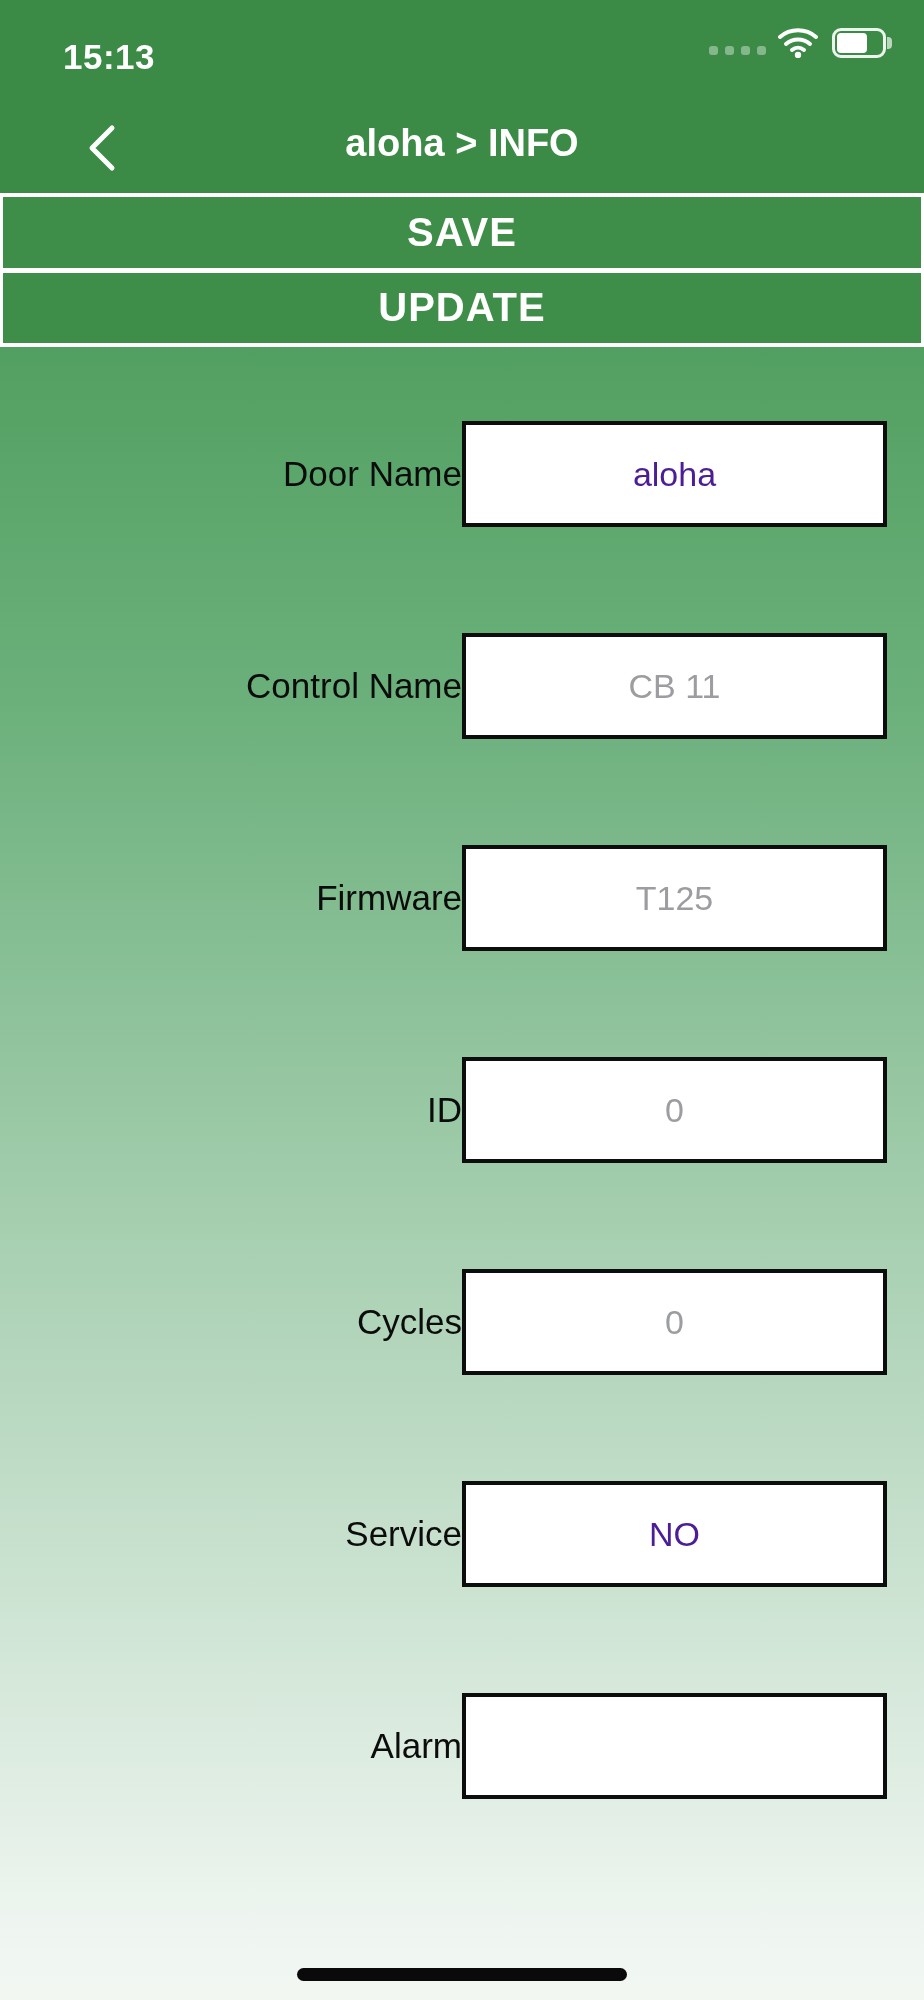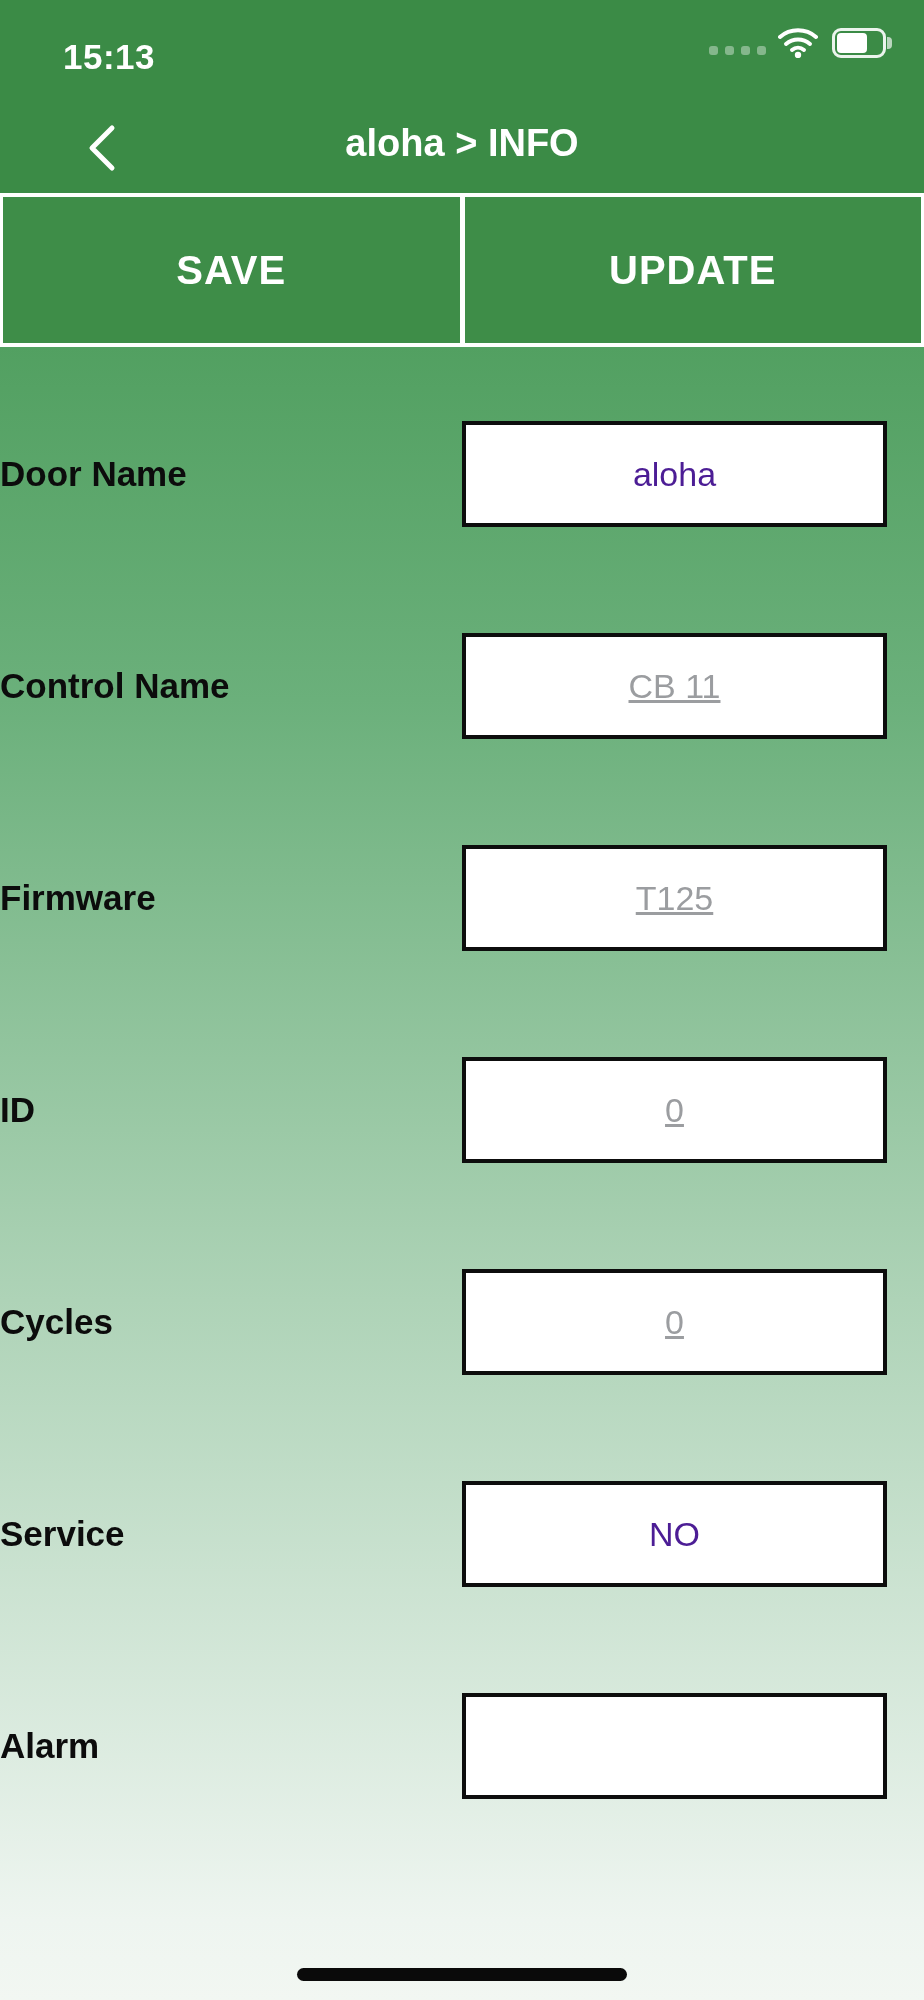--- a/index.html
+++ b/index.html
@@ -68,53 +68,54 @@
     color: #ffffff; font-size: 38px; font-weight: 600;
   }
 
   
   .button-row {
     position: absolute; top: 193px; left: 0;
     width: 924px; height: 154px;
     background: #ffffff;
     display: flex; gap: 5px;
     padding: 4px 3px;
+    flex-direction: column;
   }
   .action-btn {
     flex: 1 1 0;
     background: #3e8d48;
     border: none; cursor: pointer;
     color: #ffffff; font-size: 40px; font-weight: 700; letter-spacing: 1px;
     font-family: "Liberation Sans", "DejaVu Sans", sans-serif;
   }
 
   
   .form-area {
     position: absolute; top: 347px; left: 0; width: 924px;
     padding-top: 74px;
   }
   .field-row {
     display: flex; align-items: center;
     height: 106px; margin-bottom: 106px;
   }
   .field-label {
     width: 462px; flex: 0 0 462px;
-    text-align: left;
-    color: #0c0c0c; font-size: 35px; font-weight: 700;
+    text-align: right;
+    color: #0c0c0c; font-size: 35px; font-weight: 400;
   }
   .field-input {
     width: 425px; height: 106px;
     background: #ffffff;
     border: 4px solid #0d0d0d;
     text-align: center;
     font-size: 34px;
     font-family: "Liberation Sans", "DejaVu Sans", sans-serif;
     outline: none;
   }
-  .field-input[data-style="muted"]  { color: #9b9da0; text-decoration: underline; }
+  .field-input[data-style="muted"]  { color: #9b9da0; }
   .field-input[data-style="accent"] { color: #4c1d95; }
 
   
   .home-indicator {
     position: absolute; left: 297px; top: 1968px;
     width: 330px; height: 13px; border-radius: 7px;
     background: #0a0a0a;
   }
 </style>
 </head>

